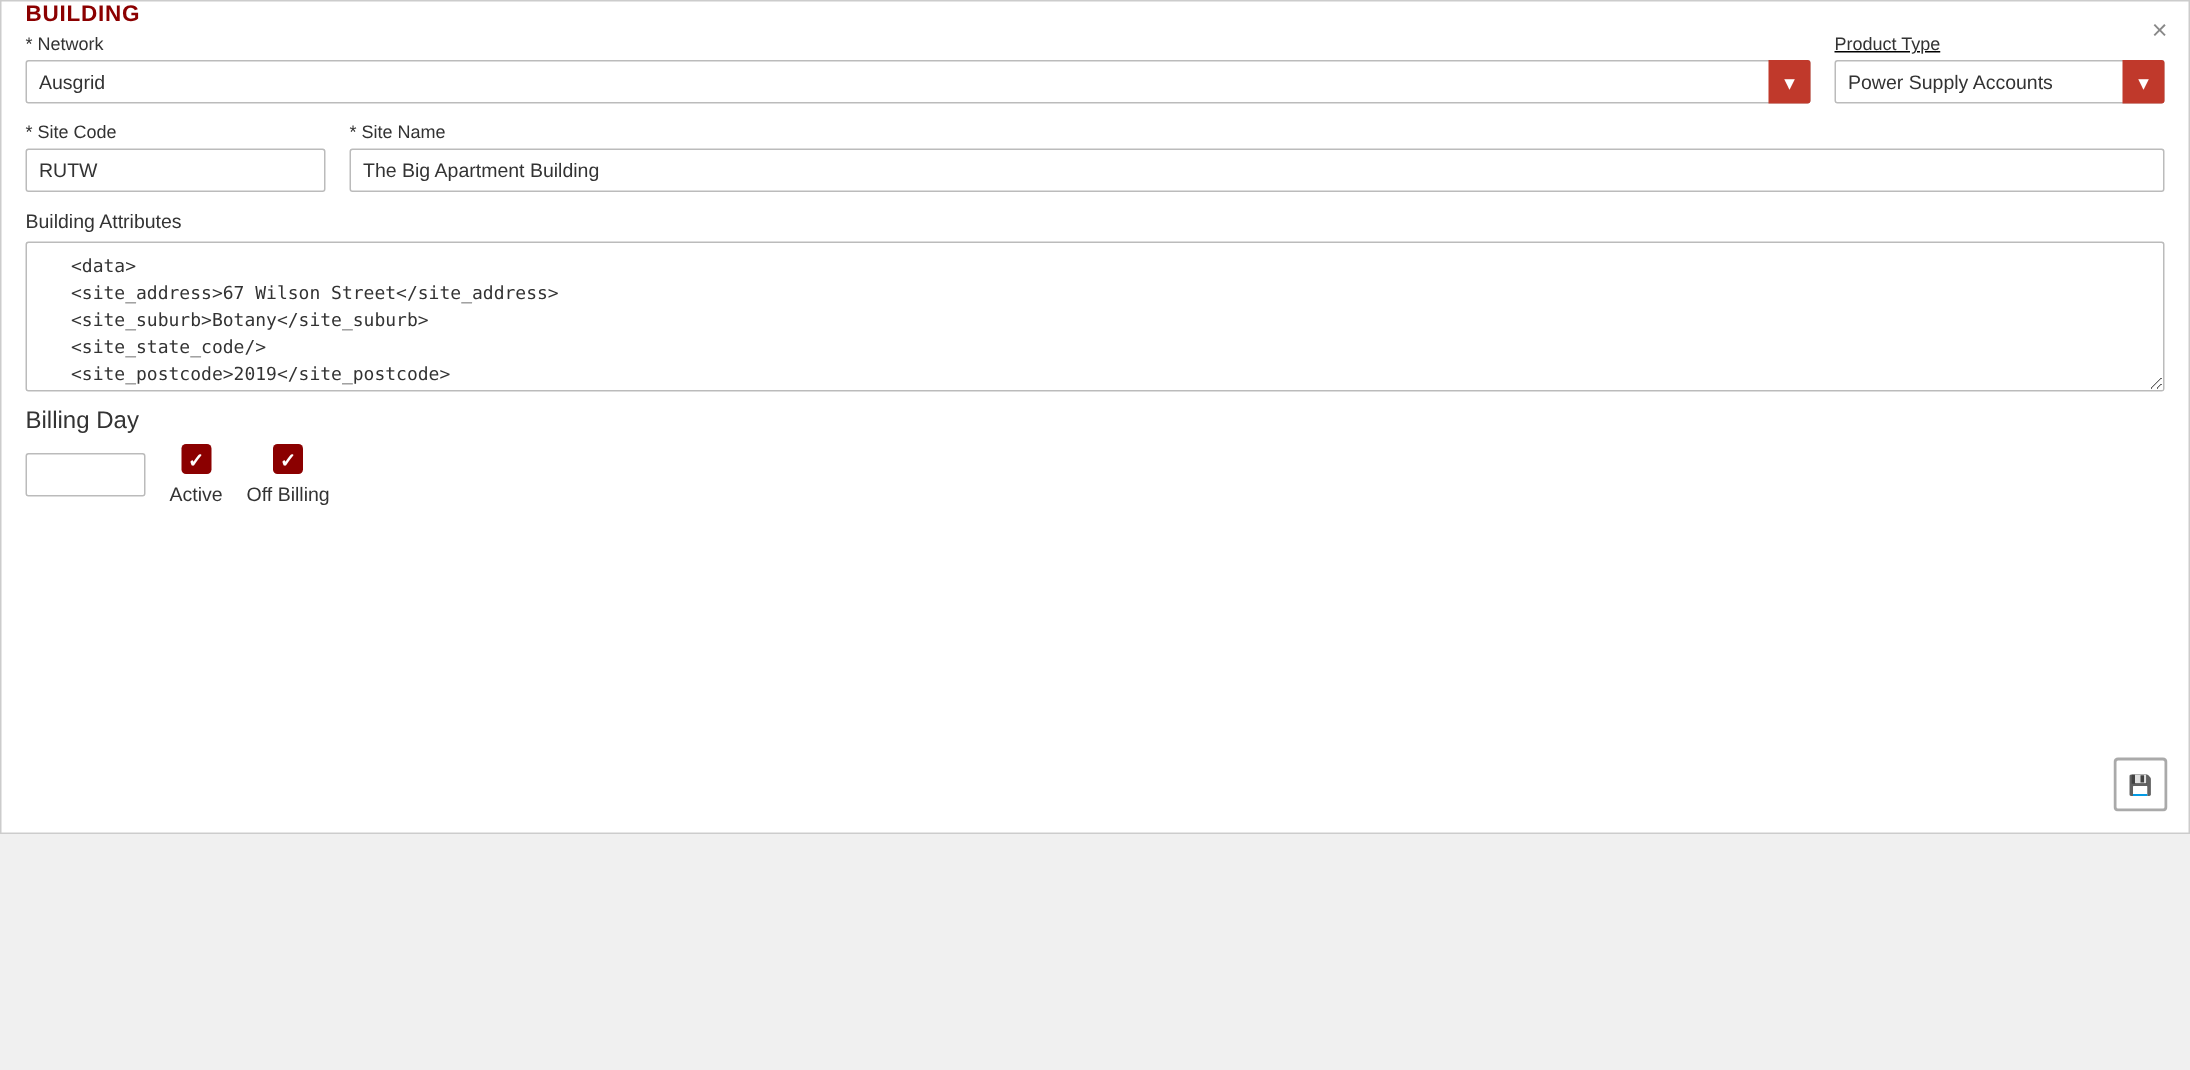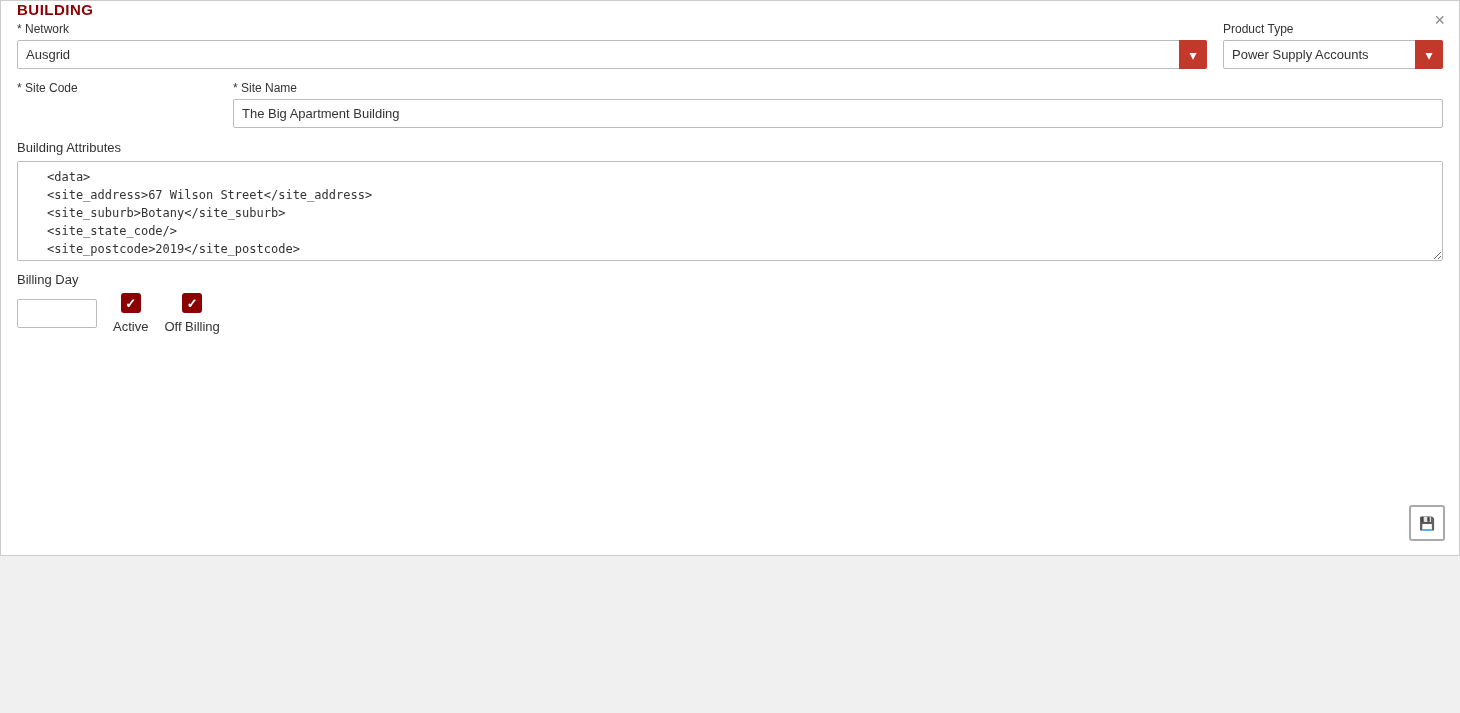--- a/index.html
+++ b/index.html
@@ -62,20 +62,21 @@
       flex-direction: column;
       gap: 4px;
     }
 
     .field-group.network {
       flex: 1;
     }
 
     .field-group.product-type {
       width: 220px;
+      text-decoration: underline;
     }
 
     .field-group.site-code {
       width: 200px;
     }
 
     .field-group.site-name {
       flex: 1;
     }
 
@@ -150,21 +151,21 @@
       font-family: monospace;
       line-height: 1.5;
     }
 
     .billing-section {
       margin-top: 8px;
     }
 
     .billing-label {
       color: #333;
-      font-size: 13px;
+      font-size: 16px;
       margin-bottom: 6px;
     }
 
     .billing-row {
       display: flex;
       align-items: center;
       gap: 16px;
     }
 
     .billing-input {
@@ -261,20 +262,21 @@
         <div class="select-wrapper">
           <select><option value="Power Supply Accounts">Power Supply Accounts</option></select>
           <div class="select-arrow"></div>
         </div>
       </div>
     </div>
 
     <div class="form-row">
       <div class="field-group site-code">
         <label class="field-label">* Site Code</label>
+        <input class="text-input" type="text" value="RUTW" style="">
       </div>
       <div class="field-group site-name">
         <label class="field-label">* Site Name</label>
         <input class="text-input" type="text" value="The Big Apartment Building" style="">
       </div>
     </div>
 
     <div class="full-row">
       <div class="section-label">Building Attributes</div>
       <div class="textarea-container">

